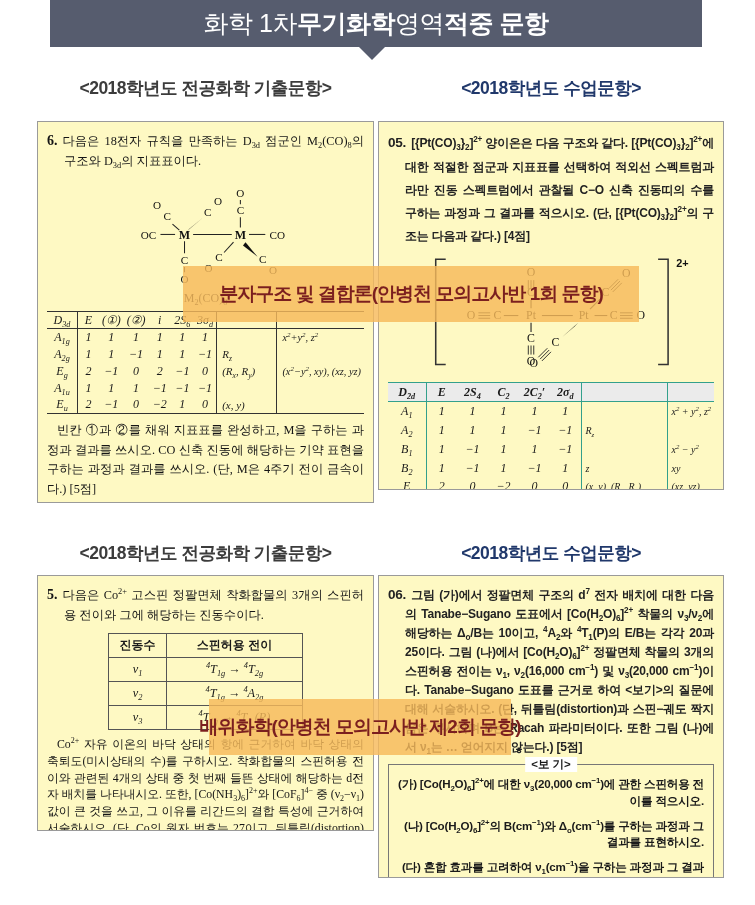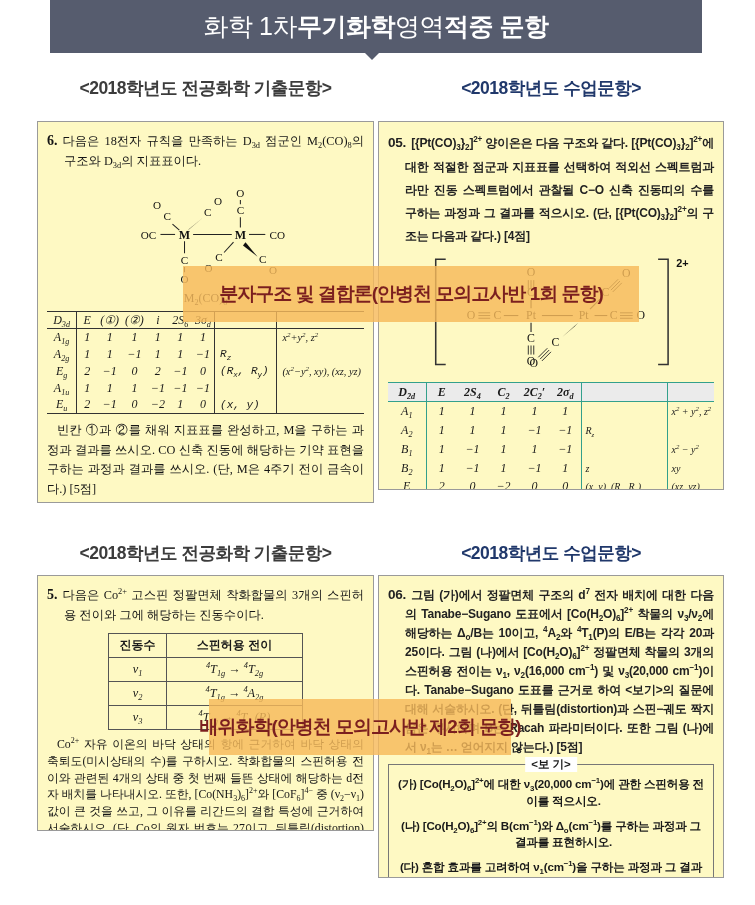--- a/index.html
+++ b/index.html
@@ -1,21 +1,21 @@
 <!DOCTYPE html>
 <html><head>
 <meta charset="utf-8">
 <style>
   * { margin:0; padding:0; box-sizing:border-box; }
   html,body { background:#fff; }
   body { font-family:"Liberation Sans", sans-serif; color:#1a1a1a; }
   .page { position:relative; width:755px; height:905px; background:#fff; overflow:hidden; }
 
   
-  .banner { position:absolute; left:50px; top:0; width:652px; height:53px; background:#565c6e;
+  .banner { position:absolute; left:50px; top:0; width:652px; height:47px; background:#565c6e;
             color:#fff; display:flex; align-items:center; justify-content:center;
             font-size:25px; letter-spacing:-0.5px; }
   .banner .lt { font-weight:400; }
   .banner .bd { font-weight:700; }
   .notch { position:absolute; left:359px; top:47px; width:0; height:0;
            border-left:13px solid transparent; border-right:13px solid transparent;
            border-top:13px solid #565c6e; }
 
   
   .colhdr { position:absolute; font-size:17.5px; font-weight:700; text-align:center; letter-spacing:-0.5px; }
@@ -51,21 +51,21 @@
   svg .chg { font-weight:700; font-size:12px; font-family:"Liberation Sans",sans-serif; }
   .struct-caption { text-align:center; font:12px "Liberation Serif",serif; margin-top:1px; color:#222; }
 
   
   table.ct { margin:5px auto 7px; border-collapse:collapse; border-top:1px solid #333; border-bottom:1px solid #333;
              font:italic 12px "Liberation Serif","DejaVu Serif",serif; }
   .ct td { height:17px; text-align:center; padding:0 3px; white-space:nowrap; }
   .ct thead td { border-bottom:1px solid #333; }
   .ct td:first-child { border-right:1px solid #333; width:32px; }
   .ct td:nth-child(n+2):nth-child(-n+7) { width:23px; }
-  .ct td:nth-child(8) { border-left:1px solid #333; text-align:left; padding-left:5px; width:64px; font-size:11px;font-family:Liberation Mono, monospace; }
+  .ct td:nth-child(8) { border-left:1px solid #333; text-align:left; padding-left:5px; width:64px; font-size:11px; }
   .ct td:nth-child(9) { border-left:1px solid #333; text-align:left; padding-left:5px; font-size:10.3px; }
 
   
   table.gt { width:100%; border-collapse:collapse; margin-top:8px;
              border-top:1.6px solid #33a08c; border-bottom:1.6px solid #33a08c;
              font:italic 12px "Liberation Serif","DejaVu Serif",serif; }
   .gt td { height:19px; text-align:center; padding:1px 2px; white-space:nowrap; }
   .gt thead td { background:#ebebeb; border-bottom:1.2px solid #33a08c; font-weight:700; }
   .gt td:first-child { border-right:1px solid #33a08c; width:38px; }
   .gt td:nth-child(n+2):nth-child(-n+6) { width:31px; }
@@ -78,21 +78,21 @@
   .vt thead td { font:700 12px "Liberation Sans",sans-serif; padding:3px 9px; }
   .vt tbody td { font:italic 12.3px "Liberation Serif","DejaVu Serif",serif; }
   .vt td:first-child { width:58px;font-family:Liberation Serif, serif; }
   .vt td:nth-child(2) { width:136px; }
 
   
   .boki { position:relative; border:1.2px solid #777; margin-top:7px; padding:11px 9px 1px; }
   .boki-label { position:absolute; top:-8px; left:50%; transform:translateX(-50%);
                 background:#fff; padding:0 6px; font-weight:700; font-size:11.5px; white-space:nowrap; }
   .boki-item { font-weight:700; font-size:11.6px; line-height:1.45; padding-left:25px; text-indent:-25px;
-               margin-bottom:8px; text-align:center; letter-spacing:-0.2px; }
+               margin-bottom:8px; text-align:right; letter-spacing:-0.2px; }
 
   
   .overlay { position:absolute; background:rgba(247,186,90,0.82); color:#7b1f1f; font-weight:700;
              display:flex; align-items:center; justify-content:center; white-space:nowrap;
              z-index:6; letter-spacing:-1px; }
   .o1 { left:183px; top:266px; width:456px; height:56px; font-size:19px; }
   .o2 { left:209px; top:699px; width:302px; height:56px; font-size:19px; }
 </style>
 </head>
 <body>

